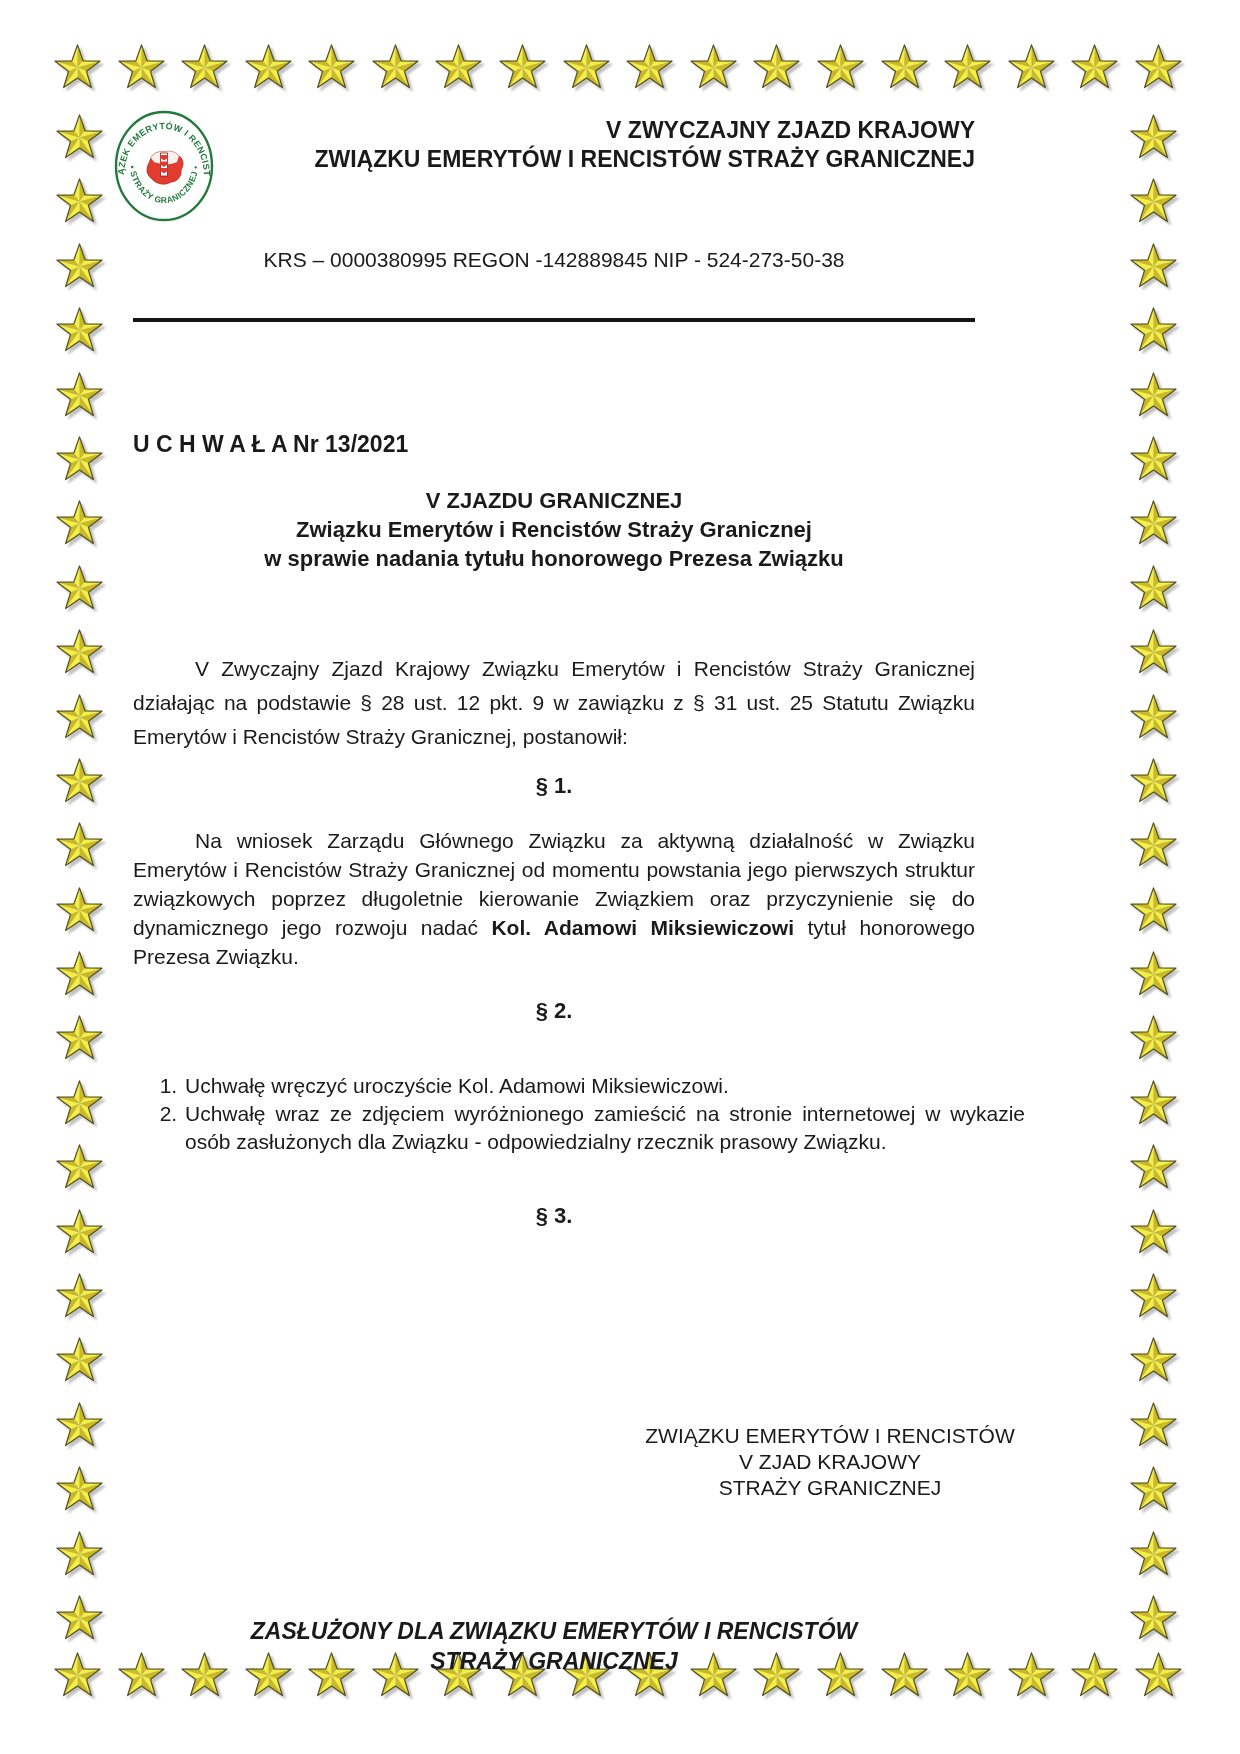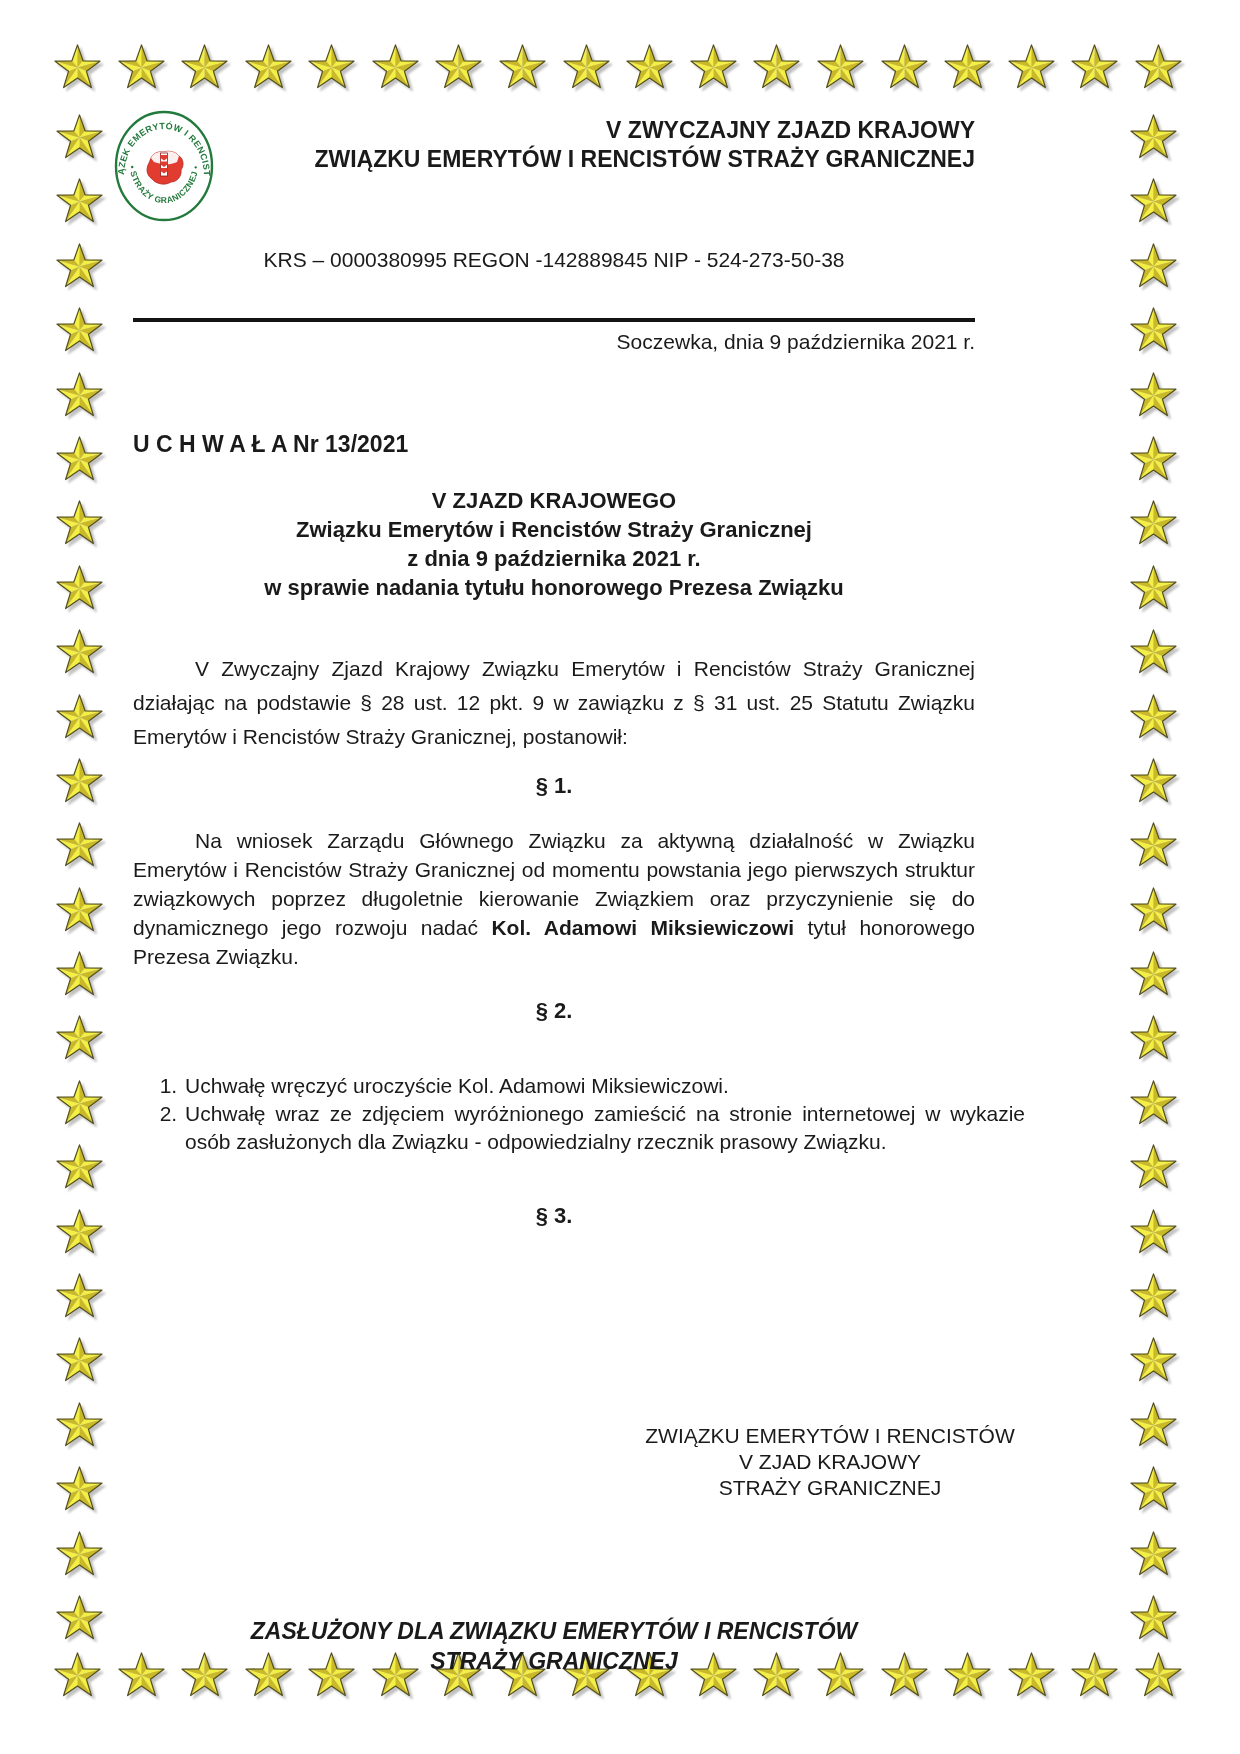--- a/index.html
+++ b/index.html
@@ -362,28 +362,26 @@
   </svg>
 
   <div class="abs header-block">
     <div>V ZWYCZAJNY ZJAZD KRAJOWY</div>
     <div>ZWIĄZKU EMERYTÓW I RENCISTÓW STRAŻY GRANICZNEJ</div>
   </div>
   <div class="abs registry">KRS – 0000380995  REGON -142889845  NIP - 524-273-50-38</div>
 
   <div class="abs rule"></div>
 
-  <div class="abs dateline">Soczewka, dnia 9 października 2021 r.</div>
 
   <div class="abs doc-title">U C H W A Ł A Nr 13/2021</div>
 
   <div class="abs subtitle">
-    <div>V ZJAZD KRAJOWEGO</div>
+    <div>V ZJAZDU GRANICZNEJ</div>
     <div>Związku Emerytów i Rencistów Straży Granicznej</div>
-    <div>z dnia 9 października 2021 r.</div>
     <div>w sprawie nadania tytułu honorowego Prezesa Związku</div>
   </div>
 
   <div class="abs para intro">V Zwyczajny Zjazd Krajowy Związku Emerytów i Rencistów Straży Granicznej działając na podstawie § 28 ust. 12 pkt. 9 w zawiązku z § 31 ust. 25 Statutu Związku Emerytów i Rencistów Straży Granicznej, postanowił:</div>
 
   <div class="abs sec-head s1-head">§ 1.</div>
   <div class="abs para s1-body"><span>Na wniosek Zarządu Głównego Związku za aktywną działalność w Związku Emerytów i Rencistów Straży Granicznej od momentu powstania jego pierwszych struktur związkowych poprzez długoletnie kierowanie Związkiem oraz przyczynienie się do dynamicznego jego rozwoju nadać </span><span class="bold">Kol. Adamowi Miksiewiczowi</span><span> tytuł honorowego Prezesa Związku.</span></div>
 
   <div class="abs sec-head s2-head">§ 2.</div>
   <ol class="abs doc-list s2-list">

